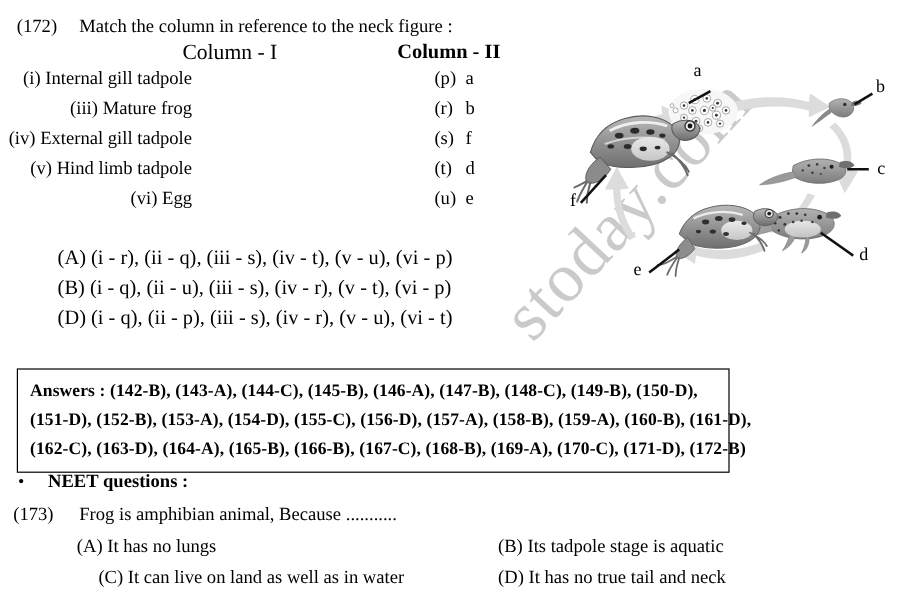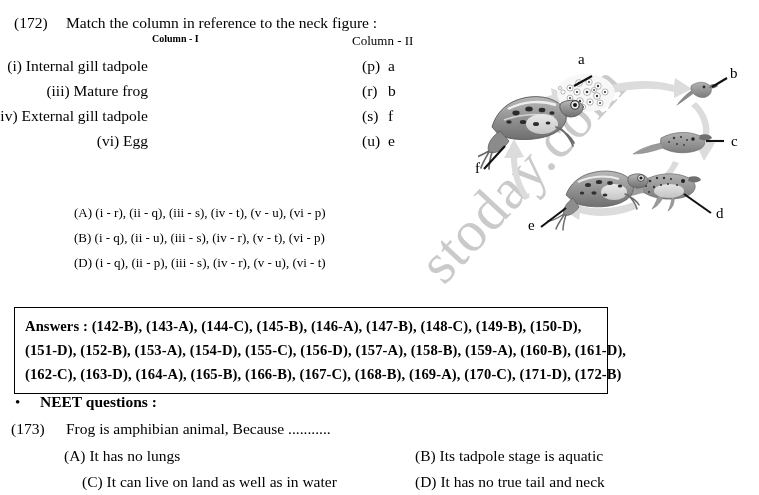--- a/index.html
+++ b/index.html
@@ -55,63 +55,63 @@
     left: 66px;
     top: 14px;
     font-size: 15.5px;
     white-space: nowrap;
   }
 
   .col-head-1 {
     position: absolute;
     left: 152px;
     top: 33px;
-    font-size: 10px;
+    font-size: 18px;
+    font-weight: normal;
+    white-space: nowrap;
+  }
+  .col-head-2 {
+    position: absolute;
+    left: 331px;
+    top: 33px;
+    font-size: 17px;
     font-weight: bold;
-    white-space: nowrap;
-  }
-  .col-head-2 {
-    position: absolute;
-    left: 352px;
-    top: 33px;
-    font-size: 13px;
-    font-weight: normal;
     white-space: nowrap;
   }
 
   .match-list {
     position: absolute;
     left: 0;
     top: 57px;
     width: 470px;
   }
   .match-row {
     position: relative;
     height: 25px;
     font-size: 15.5px;
   }
   .match-left {
     position: absolute;
-    right: 322px;
+    right: 310px;
     white-space: nowrap;
     text-align: left;
   }
   .match-left .rn { display: inline-block; }
   .match-right {
     position: absolute;
     left: 362px;
     white-space: nowrap;
   }
   .match-right .rn { display: inline-block; width: 26px; }
 
   .options-172 {
     position: absolute;
-    left: 74px;
+    left: 48px;
     top: 205px;
-    font-size: 13px;
+    font-size: 17px;
   }
   .opt-172 {
     height: 25px;
     white-space: nowrap;
   }
   .opt-172 .lbl { display: inline-block; }
 
   
   .answers-box {
     position: absolute;
@@ -209,20 +209,24 @@
         <span class="match-left"><span class="rn">(i)</span> <span>Internal gill tadpole</span></span>
         <span class="match-right"><span class="rn">(p)</span><span>a</span></span>
       </div>
       <div class="match-row">
         <span class="match-left"><span class="rn">(iii)</span> <span>Mature frog</span></span>
         <span class="match-right"><span class="rn">(r)</span><span>b</span></span>
       </div>
       <div class="match-row">
         <span class="match-left"><span class="rn">(iv)</span> <span>External gill tadpole</span></span>
         <span class="match-right"><span class="rn">(s)</span><span>f</span></span>
+      </div>
+      <div class="match-row">
+        <span class="match-left"><span class="rn">(v)</span> <span>Hind limb tadpole</span></span>
+        <span class="match-right"><span class="rn">(t)</span><span>d</span></span>
       </div>
       <div class="match-row">
         <span class="match-left"><span class="rn">(vi)</span> <span>Egg</span></span>
         <span class="match-right"><span class="rn">(u)</span><span>e</span></span>
       </div>
     </div>
 
     <div class="options-172">
       <div class="opt-172"><span class="lbl">(A)</span> <span>(i - r), (ii - q), (iii - s), (iv - t), (v - u), (vi - p)</span></div>
       <div class="opt-172"><span class="lbl">(B)</span> <span>(i - q), (ii - u), (iii - s), (iv - r), (v - t), (vi - p)</span></div>

